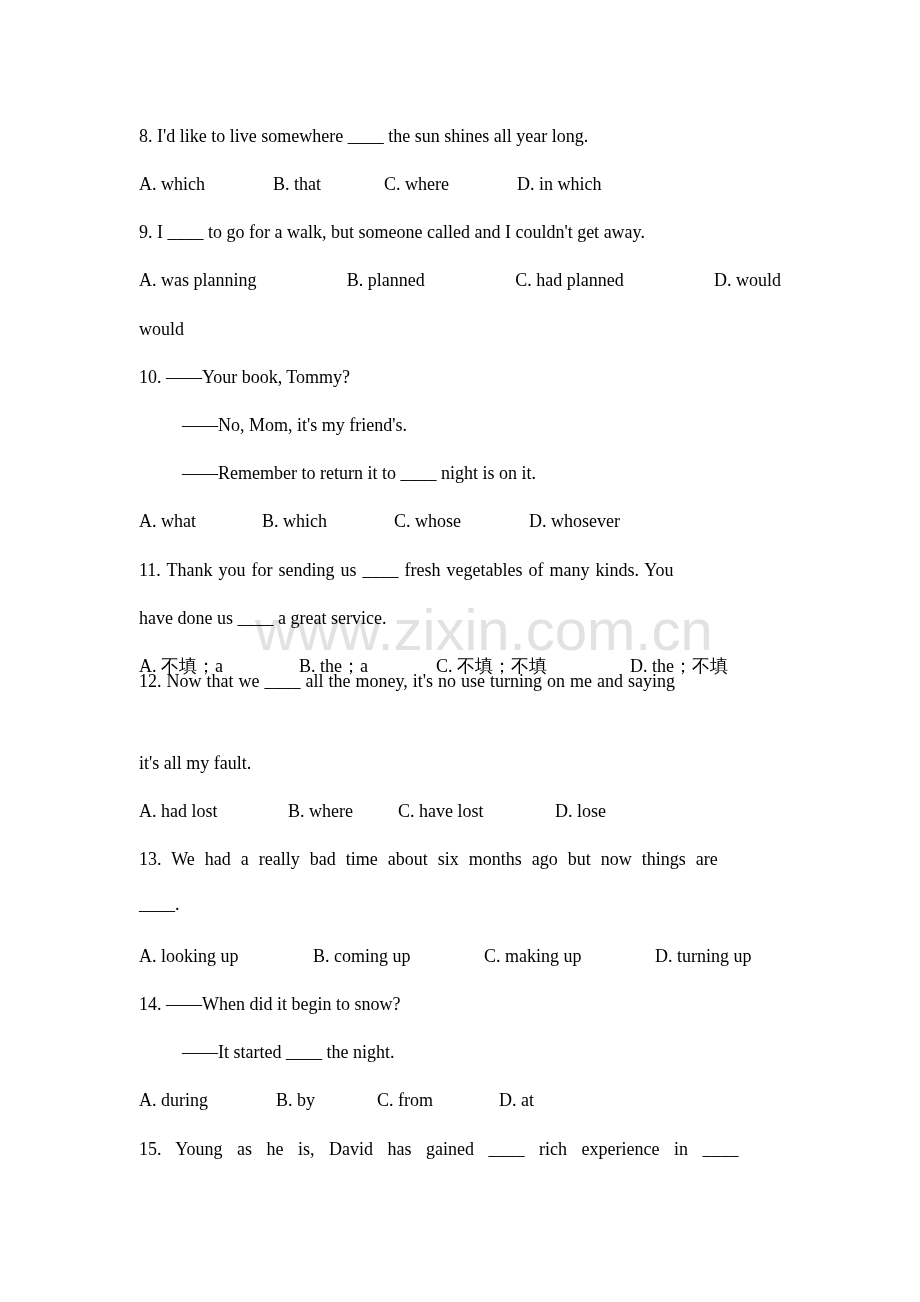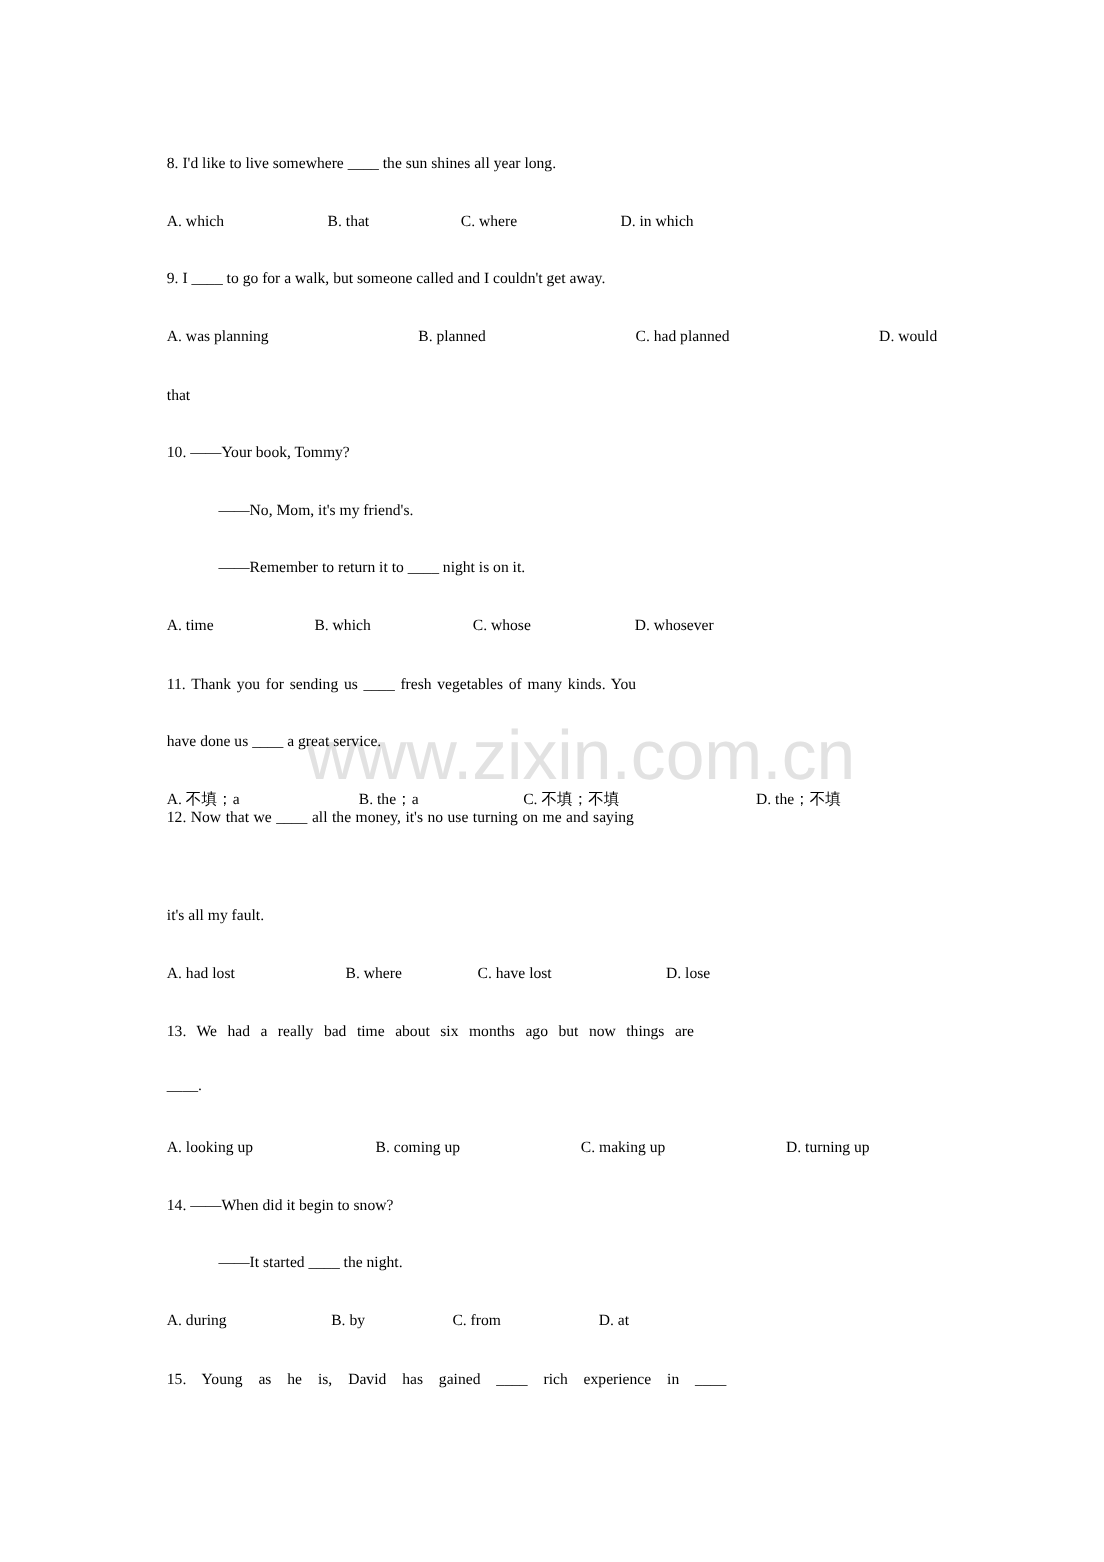--- a/index.html
+++ b/index.html
@@ -1,18 +1,18 @@
 <!DOCTYPE html>
 <html><head>
 <meta charset="utf-8">
 <style>
   html, body { margin: 0; padding: 0; background: #ffffff; }
   body { width: 920px; height: 1302px; position: relative; overflow: hidden;
          font-family: "Liberation Serif", "DejaVu Serif", serif; color: #000; }
-  .line { position: absolute; left: 139px; font-size: 13px; line-height: 24px; white-space: nowrap; }
+  .line { position: absolute; left: 139px; font-size: 18px; line-height: 24px; white-space: nowrap; }
   .indent { left: 182px; }
   .justify { width: 642px; display: flex; justify-content: space-between; align-items: center; }
   .opts { display: flex; }
   .watermark { position: absolute; left: 255px; top: 600px; font-family: "Liberation Sans", "DejaVu Sans", sans-serif;
                font-size: 58px; line-height: 60px; color: #e2e2e2; letter-spacing: 0px; z-index: 0; }
   .line { z-index: 1; }
 </style>
 </head>
 <body>
 
@@ -26,27 +26,27 @@
   <span>D. in which</span>
 </div>
 
 <div class="line" style="top:220px">9. I ____ to go for a walk, but someone called and I couldn't get away.</div>
 <div class="line justify" style="top:268px">
   <span>A. was planning</span>
   <span>B. planned</span>
   <span>C. had planned</span>
   <span>D. would</span>
 </div>
-<div class="line" style="top:317px">that</div>
+<div class="line" style="top:317px">would</div>
 
 <div class="line" style="top:365px">10. ——Your book, Tommy?</div>
 <div class="line indent" style="top:413px">——No, Mom, it's my friend's.</div>
 <div class="line indent" style="top:461px">——Remember to return it to ____ night is on it.</div>
 <div class="line opts" style="top:509px">
-  <span style="width:123px">A. time</span>
+  <span style="width:123px">A. what</span>
   <span style="width:132px">B. which</span>
   <span style="width:135px">C. whose</span>
   <span>D. whosever</span>
 </div>
 
 <div class="line justify" style="top:558px">
   <span style="word-spacing:1.5px">11. Thank you for sending us ____ fresh vegetables of many kinds. You</span>
 </div>
 <div class="line" style="top:606px">have done us ____ a great service.</div>
 <div class="line opts" style="top:654px">

